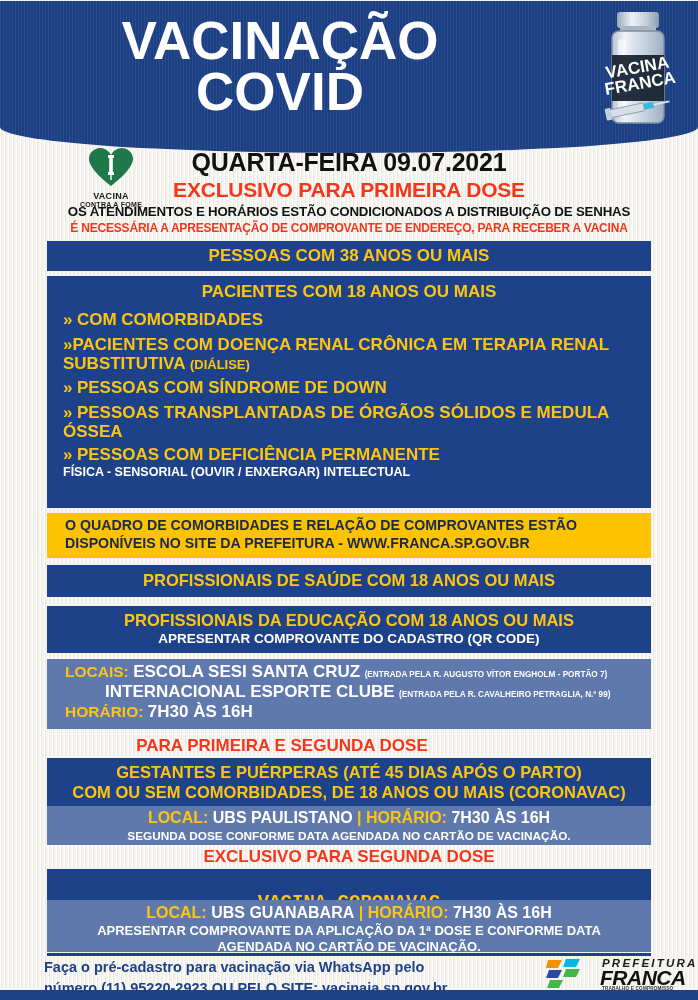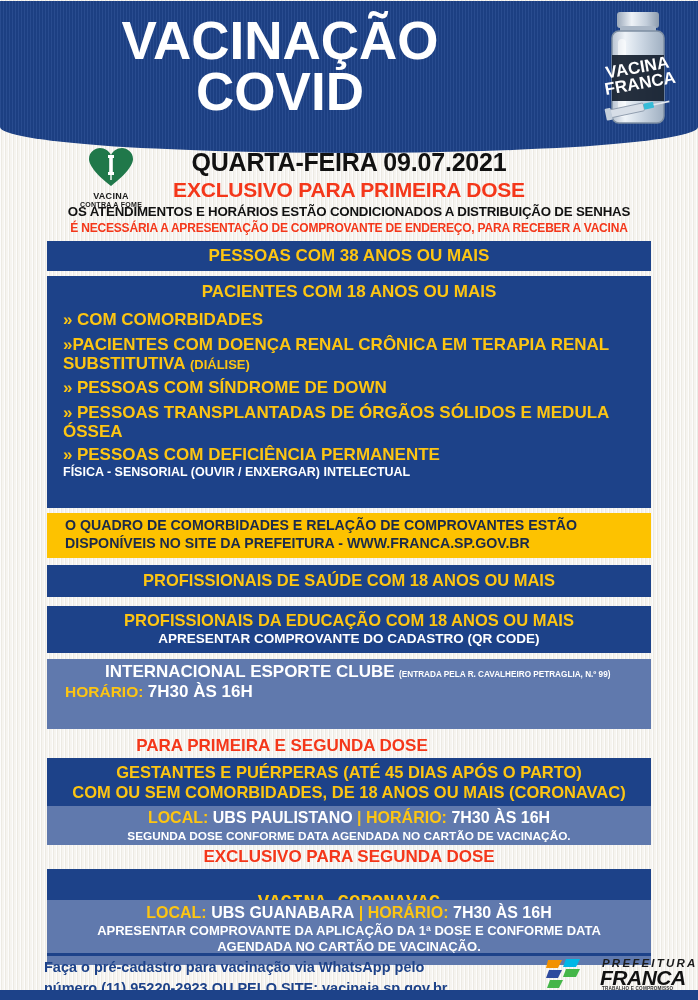--- a/index.html
+++ b/index.html
@@ -312,20 +312,25 @@
   <div class="box blue center" style="top:565px; height:32px; padding-top:6px;">
     <span class="bold ytext" style="font-size:16.5px;">PROFISSIONAIS DE SAÚDE COM 18 ANOS OU MAIS</span>
   </div>
 
   <div class="box blue center" style="top:606px; height:47px; padding-top:5px;">
     <div class="bold ytext" style="font-size:16.5px;">PROFISSIONAIS DA EDUCAÇÃO COM 18 ANOS OU MAIS</div>
     <div class="bold wtext" style="font-size:13.5px; margin-top:1px;">APRESENTAR COMPROVANTE DO CADASTRO (QR CODE)</div>
   </div>
 
   <div class="box lblue" style="top:659px; height:70px; padding:3px 0 0 18px;">
+    <div style="line-height:1.18;">
+      <span class="bold ytext" style="font-size:15.5px;">LOCAIS:</span>
+      <span class="bold wtext" style="font-size:17px;">ESCOLA SESI SANTA CRUZ</span>
+      <span class="bold wtext" style="font-size:8.2px;">(ENTRADA PELA R. AUGUSTO VÍTOR ENGHOLM - PORTÃO 7)</span>
+    </div>
     <div style="line-height:1.18; padding-left:40px;">
       <span class="bold wtext" style="font-size:17px;margin-top:12px;">INTERNACIONAL  ESPORTE CLUBE</span>
       <span class="bold wtext" style="font-size:8.2px;">(ENTRADA PELA R. CAVALHEIRO PETRAGLIA, N.º 99)</span>
     </div>
     <div style="line-height:1.18;">
       <span class="bold ytext" style="font-size:15.5px;">HORÁRIO:</span>
       <span class="bold wtext" style="font-size:17px;">7H30 ÀS 16H</span>
     </div>
   </div>
 
@@ -350,21 +355,21 @@
   </div>
 
   <div style="position:absolute; top:847px; left:0; width:698px; text-align:center;">
     <span class="bold rtext" style="font-size:17px;">EXCLUSIVO PARA SEGUNDA DOSE</span>
   </div>
 
   <div class="box blue center" style="top:869px; height:39px; padding-top:22px;font-family:Liberation Mono, monospace;">
     <span class="bold ytext" style="font-size:19px;">VACINA CORONAVAC</span>
   </div>
 
-  <div class="box lblue center" style="top:900px; height:65px; padding-top:4px;">
+  <div class="box lblue center" style="top:900px; height:52px; padding-top:4px;">
     <div>
       <span class="bold ytext" style="font-size:16px;">LOCAL:</span>
       <span class="bold wtext" style="font-size:16px;">UBS GUANABARA</span>
       <span class="bold ytext" style="font-size:16px;">|</span>
       <span class="bold ytext" style="font-size:16px;">HORÁRIO:</span>
       <span class="bold wtext" style="font-size:16px;">7H30 ÀS 16H</span>
     </div>
     <div class="bold wtext" style="font-size:13px; line-height:1.2; margin-top:1px;">APRESENTAR COMPROVANTE DA APLICAÇÃO DA 1ª DOSE E CONFORME DATA</div>
     <div class="bold wtext" style="font-size:13px; line-height:1.2;">AGENDADA NO CARTÃO DE VACINAÇÃO.</div>
   </div>

